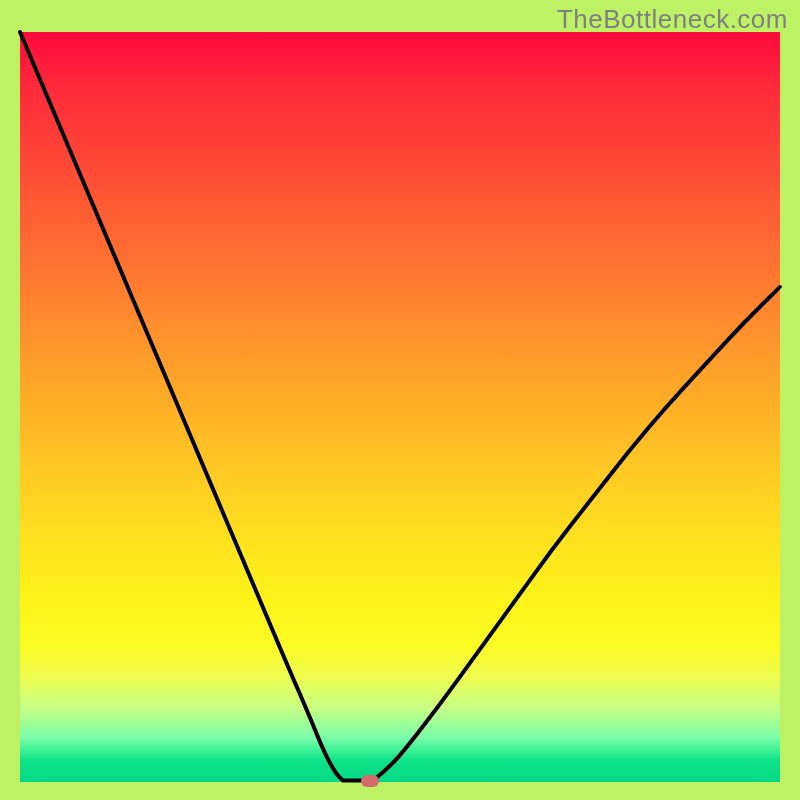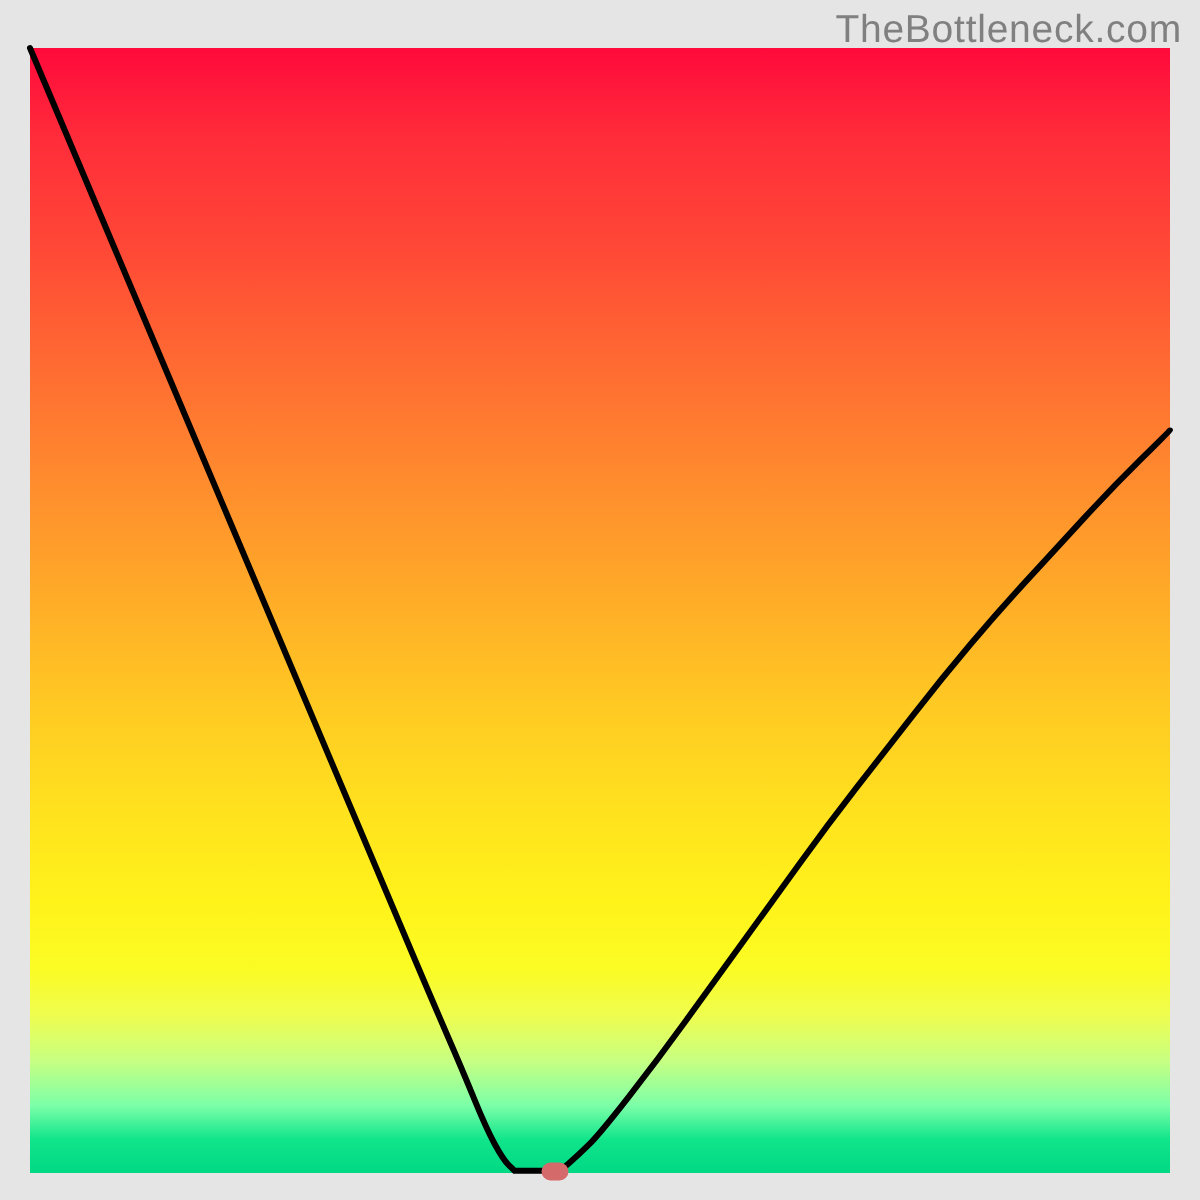--- a/index.html
+++ b/index.html
@@ -8,21 +8,21 @@
     width: 800px;
     height: 800px;
     overflow: hidden;
     background: #000;
     font-family: Arial, Helvetica, sans-serif;
   }
   .frame {
     position: relative;
     width: 800px;
     height: 800px;
-    background: #e5e5e5;
+    background: #bef264;
   }
   .watermark {
     position: absolute;
     top: 4px;
     right: 12px;
     color: #808080;
     font-size: 26px;
     font-weight: 400;
     letter-spacing: 0.5px;
     z-index: 10;

